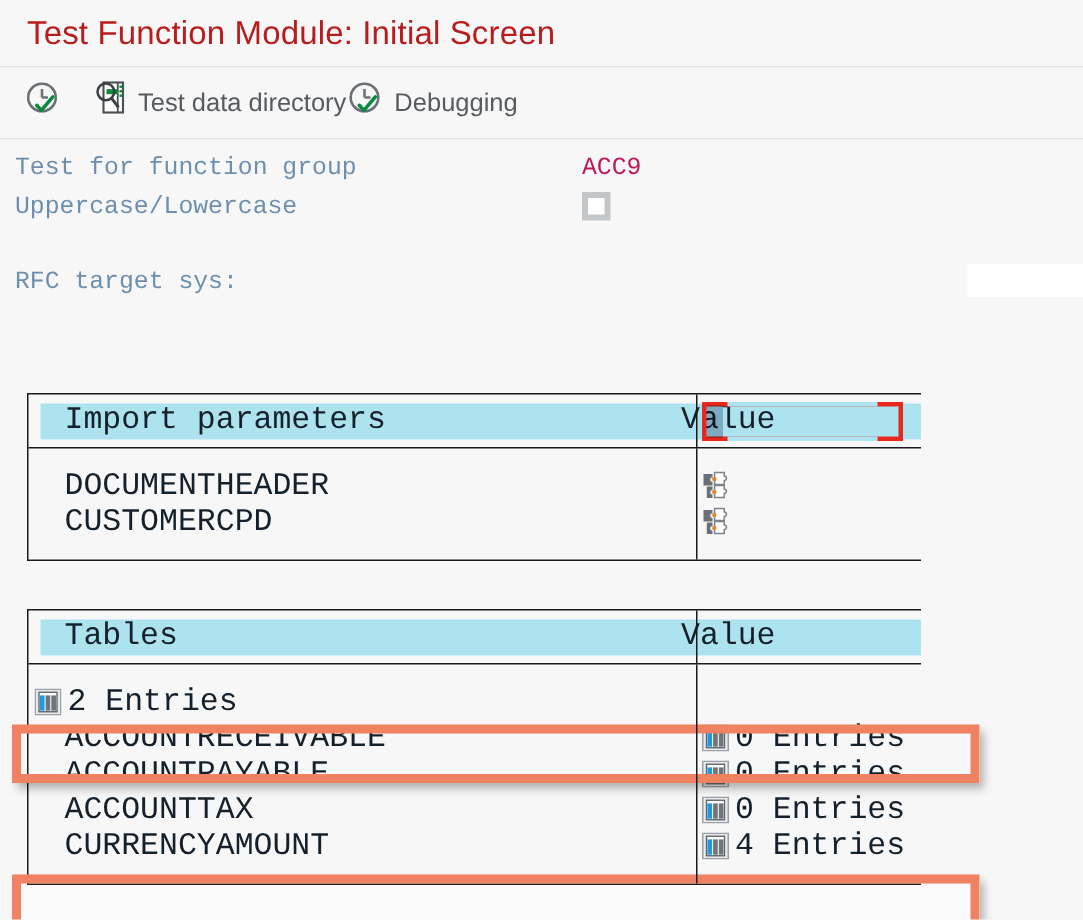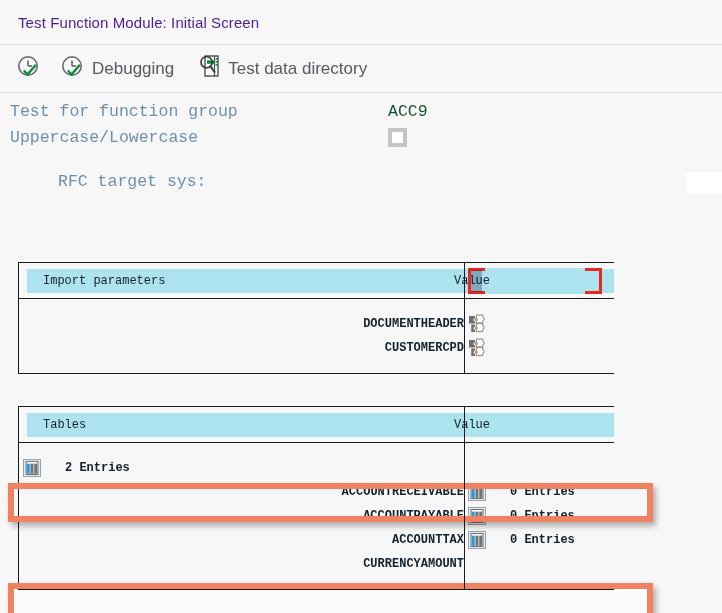--- a/index.html
+++ b/index.html
@@ -15,22 +15,22 @@
 
   
   .titlebar {
     height: 45px;
     border-bottom: 1px solid #e2e2e2;
     display: flex;
     align-items: center;
     padding-left: 18px;
   }
   .titlebar .title {
-    font-size: 15px;
-    color: #4c1d95;
+    font-size: 22px;
+    color: #b91c1c;
     letter-spacing: .1px;
   }
 
   
   .toolbar {
     height: 48px;
     border-bottom: 1px solid #e2e2e2;
     display: flex;
     align-items: center;
     padding-left: 16px;
@@ -59,53 +59,52 @@
     height: 21px;
     display: flex;
     align-items: center;
   }
   .f-label {
     width: 378px;
     color: #6d8fae;
     white-space: nowrap;
   }
   .f-value {
-    color: #14532d;
+    color: #be185d;
     white-space: nowrap;
   }
   .checkbox {
     width: 19px;
     height: 19px;
     background: #fff;
     border: 4px solid #c3c6c9;
     display: inline-block;
   }
   .spacer-row { height: 20px; }
-  .rfc-row { height: 30px; display: flex; align-items: flex-start; margin-left: 48px; }
+  .rfc-row { height: 30px; display: flex; align-items: center; }
   .rfc-input {
     position: absolute;
     left: 388px;
     width: 334px;
     height: 22px;
     background: #ffffff;
     border: 0;
   }
   .rfc-wrap { position: relative; width: 100%; height: 22px; }
 
   
   .tbl {
     position: absolute;
     left: 18px;
     width: 596px;
     border: 1px solid #1a1a1a;
     border-right: 0;
     background: #f7f7f7;
     font-family: "Liberation Mono", monospace;
-    font-size: 12px;
-    text-align: right;
+    font-size: 21px;
   }
   .tbl-head {
     height: 36px;
     border-bottom: 1px solid #1a1a1a;
     display: flex;
     align-items: center;
     position: relative;
   }
   .hd-cell {
     background: #ade3ef;
@@ -121,34 +120,33 @@
     left: 445px; top: 0; bottom: 0;
     width: 1px;
     background: #1a1a1a;
   }
   .tbl-body { position: relative; }
   .prow {
     height: 24px;
     display: flex;
     align-items: center;
     position: relative;
-    font-weight: bold;
   }
   .p-name {
     width: 445px;
     padding-left: 24px;
     color: #14202b;
     white-space: nowrap;
   }
   .p-val {
     flex: 1;
     padding-left: 4px;
     display: flex;
     align-items: center;
-    gap: 24px;
+    gap: 4px;
     color: #14202b;
     white-space: nowrap;
   }
   .body-div {
     position: absolute;
     left: 445px; top: 0; bottom: 0;
     width: 1px;
     background: #1a1a1a;
     z-index: 2;
   }
@@ -206,49 +204,49 @@
   <div class="tb-item" style="margin-right:12px;">
     <span class="ico">
       <svg width="26" height="26" viewBox="0 0 26 26">
         <circle cx="12" cy="12" r="9.2" fill="none" stroke="#6b7076" stroke-width="1.7"></circle>
         <line x1="12" y1="12" x2="12" y2="6.4" stroke="#6b7076" stroke-width="1.7"></line>
         <line x1="12" y1="12" x2="16" y2="12" stroke="#6b7076" stroke-width="1.7"></line>
         <path d="M8.5 17.2 L11.6 20.6 L19.2 11.6" fill="none" stroke="#0a8a3c" stroke-width="2.4" stroke-linecap="round" stroke-linejoin="round"></path>
       </svg>
     </span>
     <span class="tb-label"></span>
-  </div>
-
-  <div class="tb-item" style="margin-right:22px;">
-    <span class="ico">
-      <svg width="26" height="26" viewBox="0 0 26 26">
-        <circle cx="12" cy="12" r="9.2" fill="none" stroke="#6b7076" stroke-width="1.7"></circle>
-        <line x1="12" y1="12" x2="12" y2="6.4" stroke="#6b7076" stroke-width="1.7"></line>
-        <line x1="12" y1="12" x2="16" y2="12" stroke="#6b7076" stroke-width="1.7"></line>
-        <path d="M8.5 17.2 L11.6 20.6 L19.2 11.6" fill="none" stroke="#0a8a3c" stroke-width="2.4" stroke-linecap="round" stroke-linejoin="round"></path>
-      </svg>
-    </span>
-    <span class="tb-label">Debugging</span>
   </div>
 
   <div class="tb-item">
     <span class="ico">
       <svg width="26" height="28" viewBox="0 0 26 28">
         <rect x="9" y="3" width="13" height="20" fill="#ffffff" stroke="#4a4f55" stroke-width="1.4"></rect>
         <line x1="18.5" y1="3" x2="18.5" y2="23" stroke="#4a4f55" stroke-width="1.2"></line>
         <rect x="19.6" y="5" width="2.2" height="1.6" fill="#0a8a3c"></rect>
         <rect x="19.6" y="8" width="2.2" height="1.6" fill="#0a8a3c"></rect>
         <rect x="19.6" y="11" width="2.2" height="1.6" fill="#0a8a3c"></rect>
         <rect x="11" y="7.4" width="7.5" height="3.4" fill="#0a8a3c"></rect>
         <circle cx="10.6" cy="9.2" r="5.6" fill="none" stroke="#3b4045" stroke-width="1.7"></circle>
         <line x1="14.2" y1="13.2" x2="19" y2="19.6" stroke="#3b4045" stroke-width="2"></line>
       </svg>
     </span>
     <span class="tb-label">Test data directory</span>
   </div>
+
+  <div class="tb-item" style="margin-right:22px;">
+    <span class="ico">
+      <svg width="26" height="26" viewBox="0 0 26 26">
+        <circle cx="12" cy="12" r="9.2" fill="none" stroke="#6b7076" stroke-width="1.7"></circle>
+        <line x1="12" y1="12" x2="12" y2="6.4" stroke="#6b7076" stroke-width="1.7"></line>
+        <line x1="12" y1="12" x2="16" y2="12" stroke="#6b7076" stroke-width="1.7"></line>
+        <path d="M8.5 17.2 L11.6 20.6 L19.2 11.6" fill="none" stroke="#0a8a3c" stroke-width="2.4" stroke-linecap="round" stroke-linejoin="round"></path>
+      </svg>
+    </span>
+    <span class="tb-label">Debugging</span>
+  </div>
 </div>
 
 <div class="form">
 
   <div class="form-row">
     <span class="f-label">Test for function group</span>
     <span class="f-value">ACC9</span>
   </div>
 
 
@@ -371,20 +369,30 @@
           <rect x="3.6" y="4.6" width="3.1" height="10.2" fill="#1f9ade"></rect>
           <rect x="7.4" y="4.6" width="3.1" height="10.2" fill="#6e7479"></rect>
           <rect x="11.2" y="4.6" width="3.1" height="10.2" fill="#6e7479"></rect>
         </svg>
         <span>0 Entries</span>
       </span>
     </div>
 
     <div class="prow">
       <span class="p-name">CURRENCYAMOUNT</span>
+      <span class="p-val">
+        <svg class="gridico" viewBox="0 0 18 18">
+          <rect x="0.5" y="0.5" width="17" height="17" fill="#e9eaec" stroke="#9aa0a6"></rect>
+          <rect x="3" y="2.5" width="12" height="13" fill="#ffffff" stroke="#5d6368" stroke-width="0.9"></rect>
+          <rect x="3.6" y="4.6" width="3.1" height="10.2" fill="#1f9ade"></rect>
+          <rect x="7.4" y="4.6" width="3.1" height="10.2" fill="#6e7479"></rect>
+          <rect x="11.2" y="4.6" width="3.1" height="10.2" fill="#6e7479"></rect>
+        </svg>
+        <span>4 Entries</span>
+      </span>
     </div>
   </div>
 </div>
 
 <div class="hl-box" style="left:8px; top:483px; width:645px; height:39px;"></div>
 
 <div class="hl-box" style="left:8px; top:583px; width:645px; height:39px;">
   <span class="hl-inner"></span>
 </div>
 

